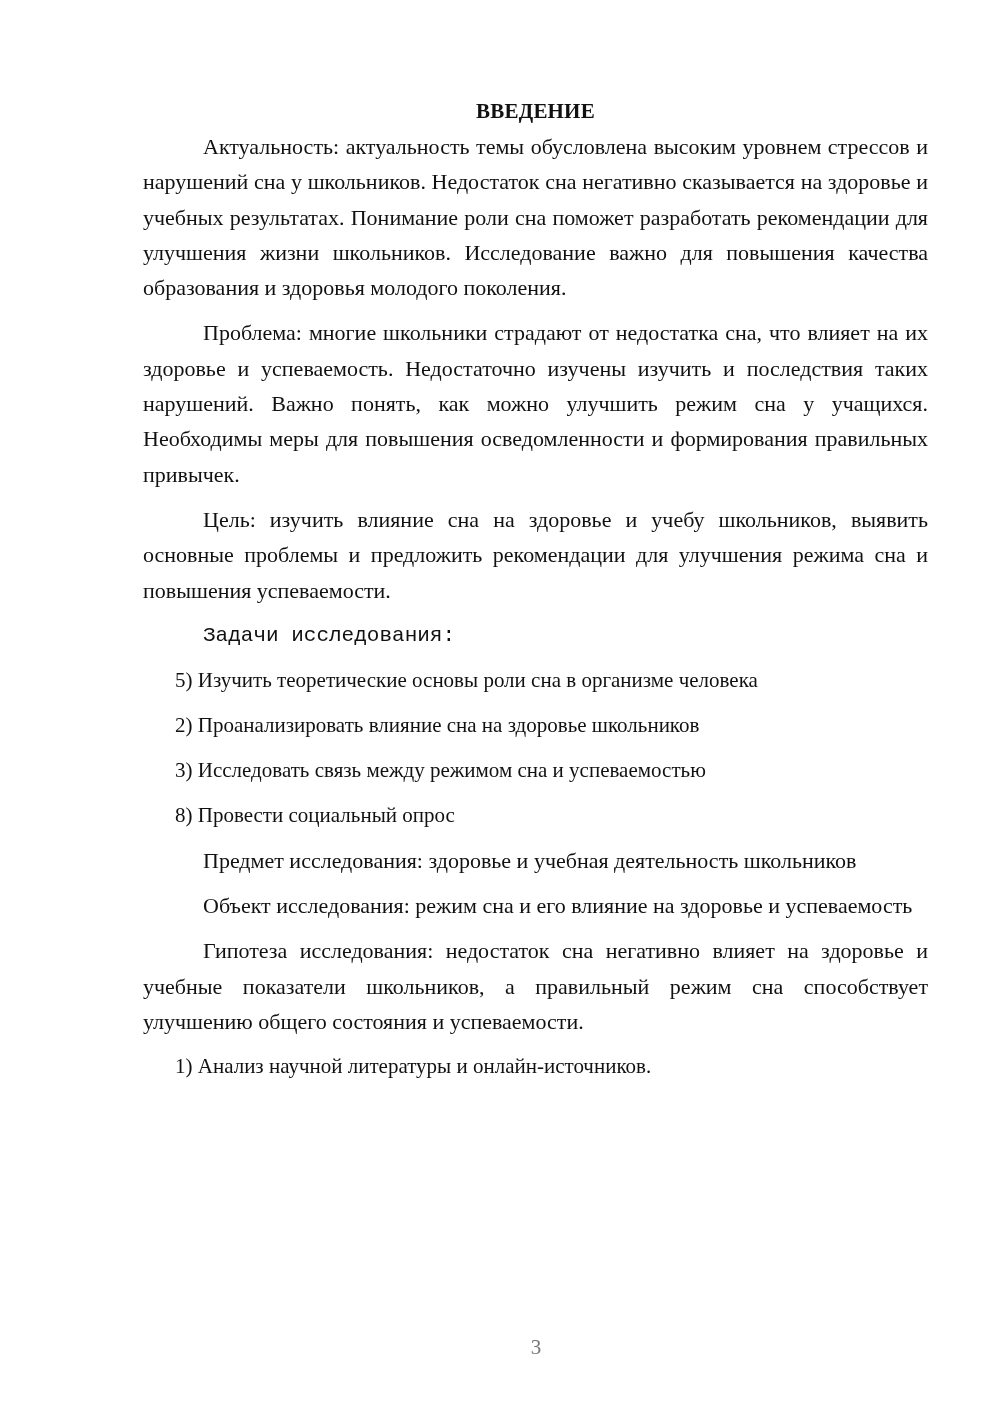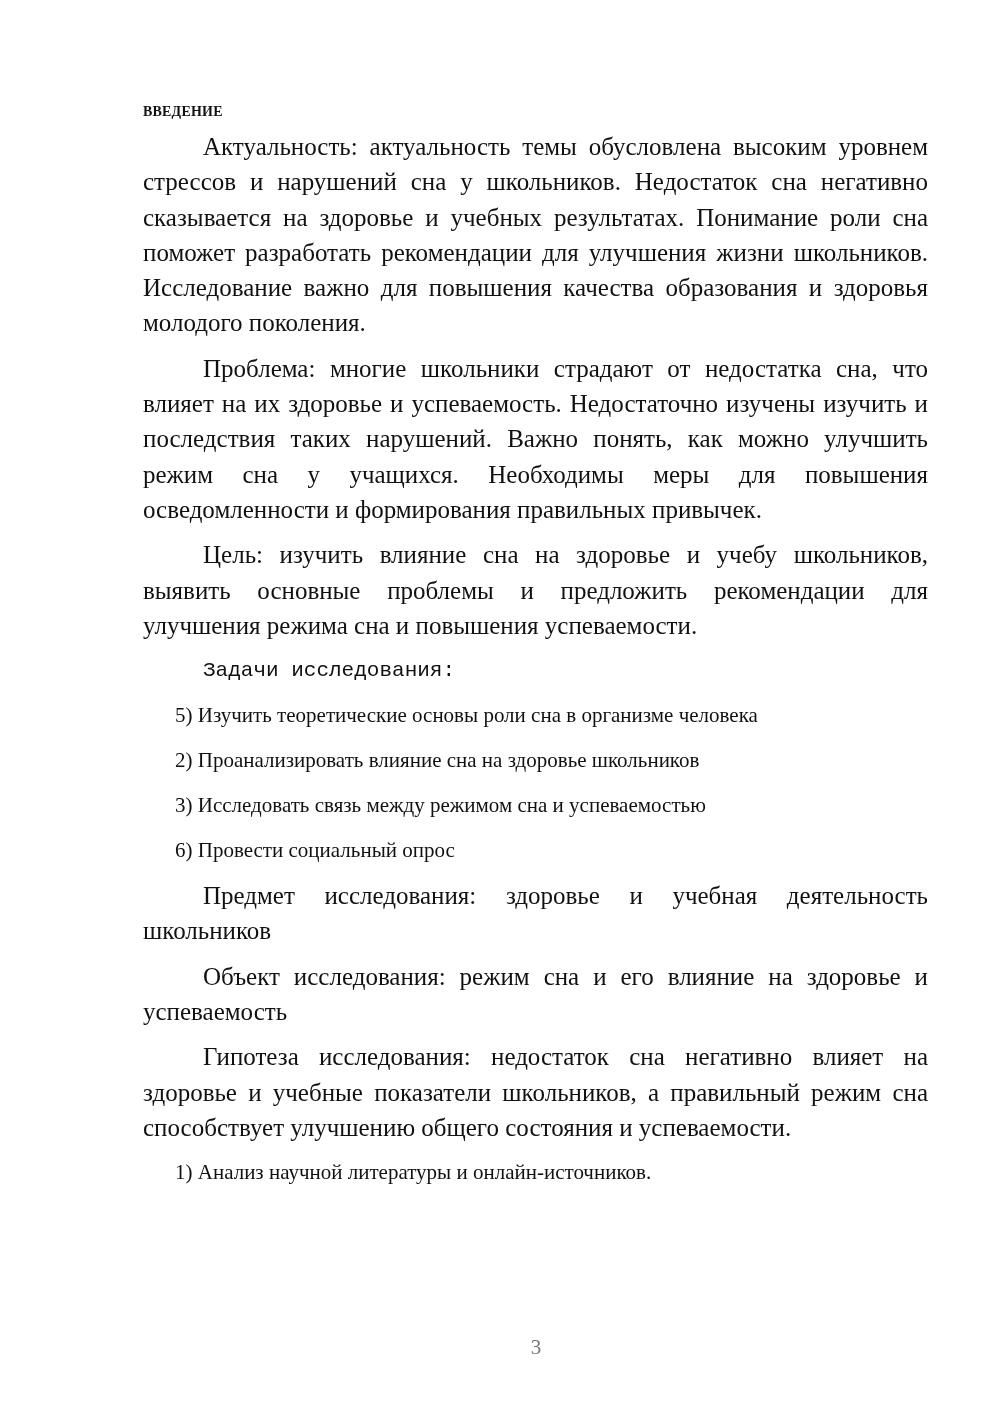--- a/index.html
+++ b/index.html
@@ -4,25 +4,25 @@
 <style>
   html, body { margin: 0; padding: 0; background: #ffffff; }
   body { width: 1000px; height: 1414px; position: relative; overflow: hidden; }
   .page {
     position: absolute; left: 0; top: 0; width: 1000px; height: 1414px;
     background: #ffffff; color: #111111;
     font-family: "Liberation Serif", "DejaVu Serif", serif;
   }
   .content { position: absolute; left: 143px; top: 94px; width: 785px; }
   .title {
-    font-weight: bold; font-size: 14px;
+    text-align: center; font-weight: bold; font-size: 21px;
     height: 35px; line-height: 35px; margin: 0 0 0 0; letter-spacing: 0.2px;
   }
   .para {
-    font-size: 25px; line-height: 35.3px; text-align: justify;
+    font-size: 22px; line-height: 35.3px; text-align: justify;
     text-align-last: left; text-indent: 60px; margin: 0 0 10px 0;
   }
   .plain { font-size: 21px; line-height: 35px; margin: 0 0 10px 0; }
   .indent { padding-left: 60px; font-family: Liberation Mono, monospace; }
   .list-item { font-size: 21px; line-height: 35px; margin: 0 0 10px 0; padding-left: 32px; }
   .page-number {
     position: absolute; left: 0; width: 1072px; top: 1335px; text-align: center;
     font-size: 21px; color: #777777;
   }
 </style>
@@ -35,21 +35,21 @@
 
     <p class="para">Актуальность: актуальность темы обусловлена высоким уровнем стрессов и нарушений сна у школьников. Недостаток сна негативно сказывается на здоровье и учебных результатах. Понимание роли сна поможет разработать рекомендации для улучшения жизни школьников. Исследование важно для повышения качества образования и здоровья молодого поколения.</p>
     <p class="para">Проблема: многие школьники страдают от недостатка сна, что влияет на их здоровье и успеваемость. Недостаточно изучены изучить и последствия таких нарушений. Важно понять, как можно улучшить режим сна у учащихся. Необходимы меры для повышения осведомленности и формирования правильных привычек.</p>
     <p class="para">Цель: изучить влияние сна на здоровье и учебу школьников, выявить основные проблемы и предложить рекомендации для улучшения режима сна и повышения успеваемости.</p>
 
     <p class="plain indent">Задачи исследования:</p>
     <div>
       <p class="list-item">5) Изучить теоретические основы роли сна в организме человека</p>
       <p class="list-item">2) Проанализировать влияние сна на здоровье школьников</p>
       <p class="list-item">3) Исследовать связь между режимом сна и успеваемостью</p>
-      <p class="list-item">6) Провести социальный опрос</p>
+      <p class="list-item">8) Провести социальный опрос</p>
     </div>
 
     <p class="para">Предмет исследования: здоровье и учебная деятельность школьников</p>
     <p class="para">Объект исследования: режим сна и его влияние на здоровье и успеваемость</p>
     <p class="para">Гипотеза исследования: недостаток сна негативно влияет на здоровье и учебные показатели школьников, а правильный режим сна способствует улучшению общего состояния и успеваемости.</p>
 
     <div>
       <p class="list-item">1) Анализ научной литературы и онлайн-источников.</p>
     </div>
   </div>

